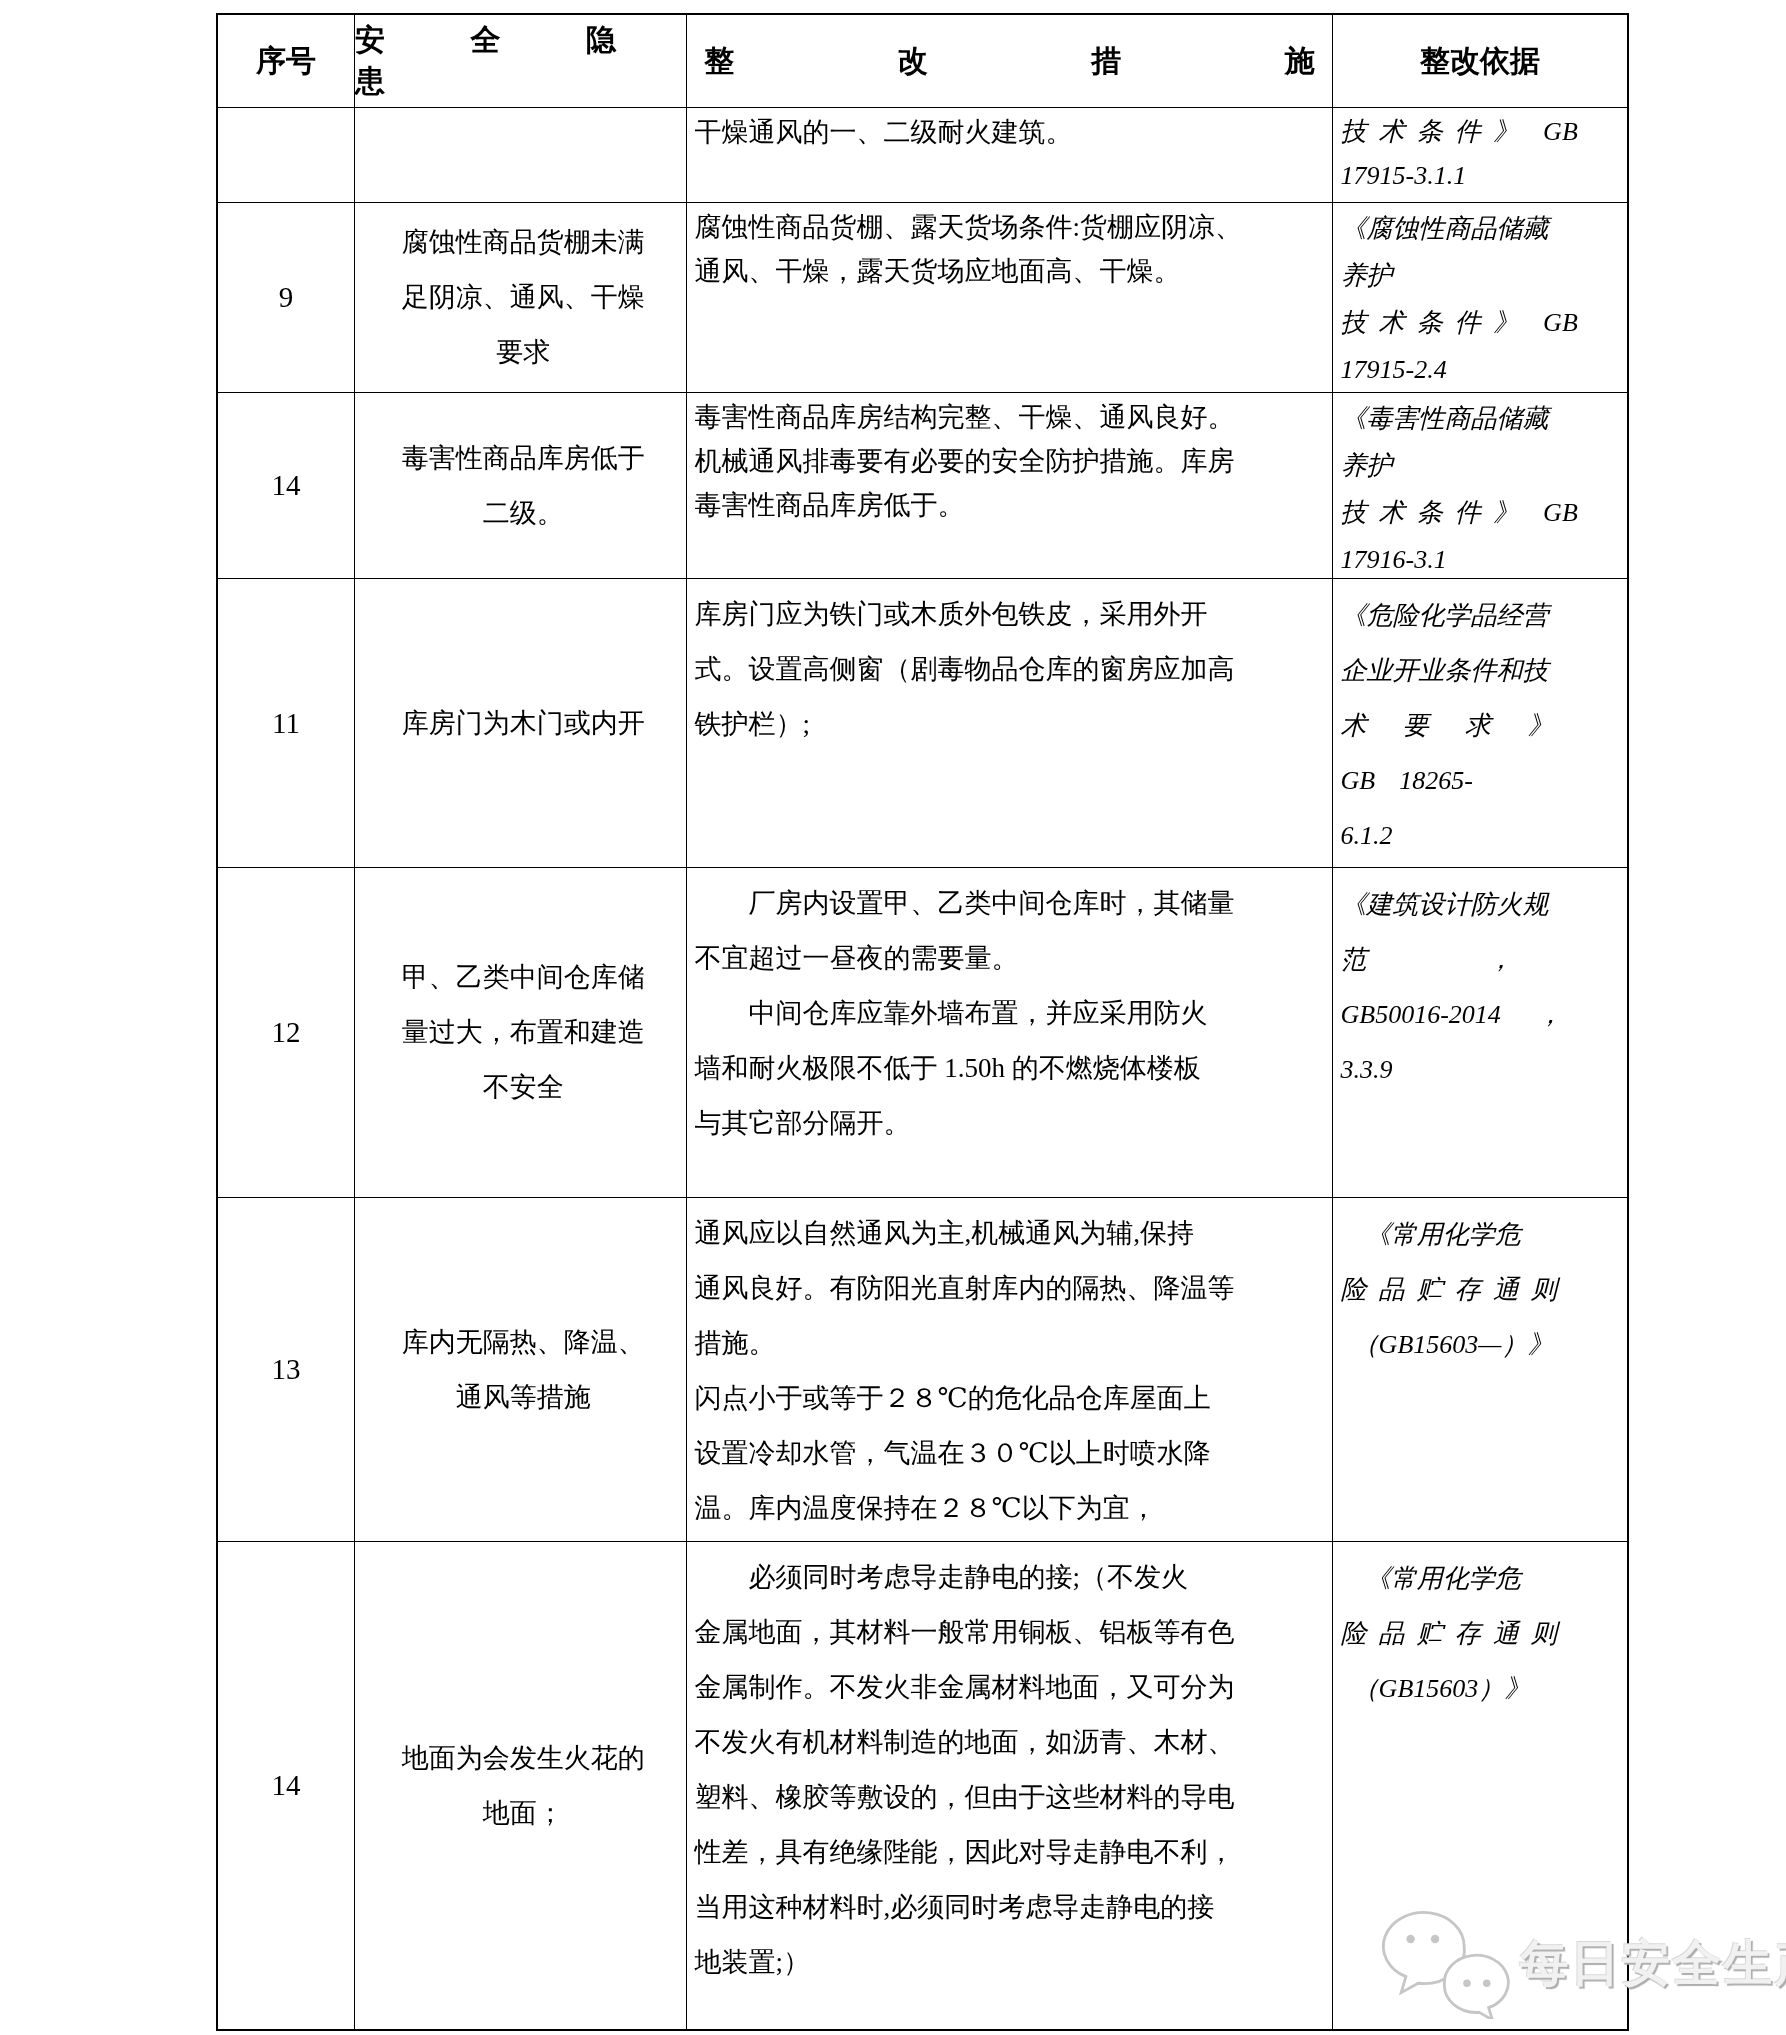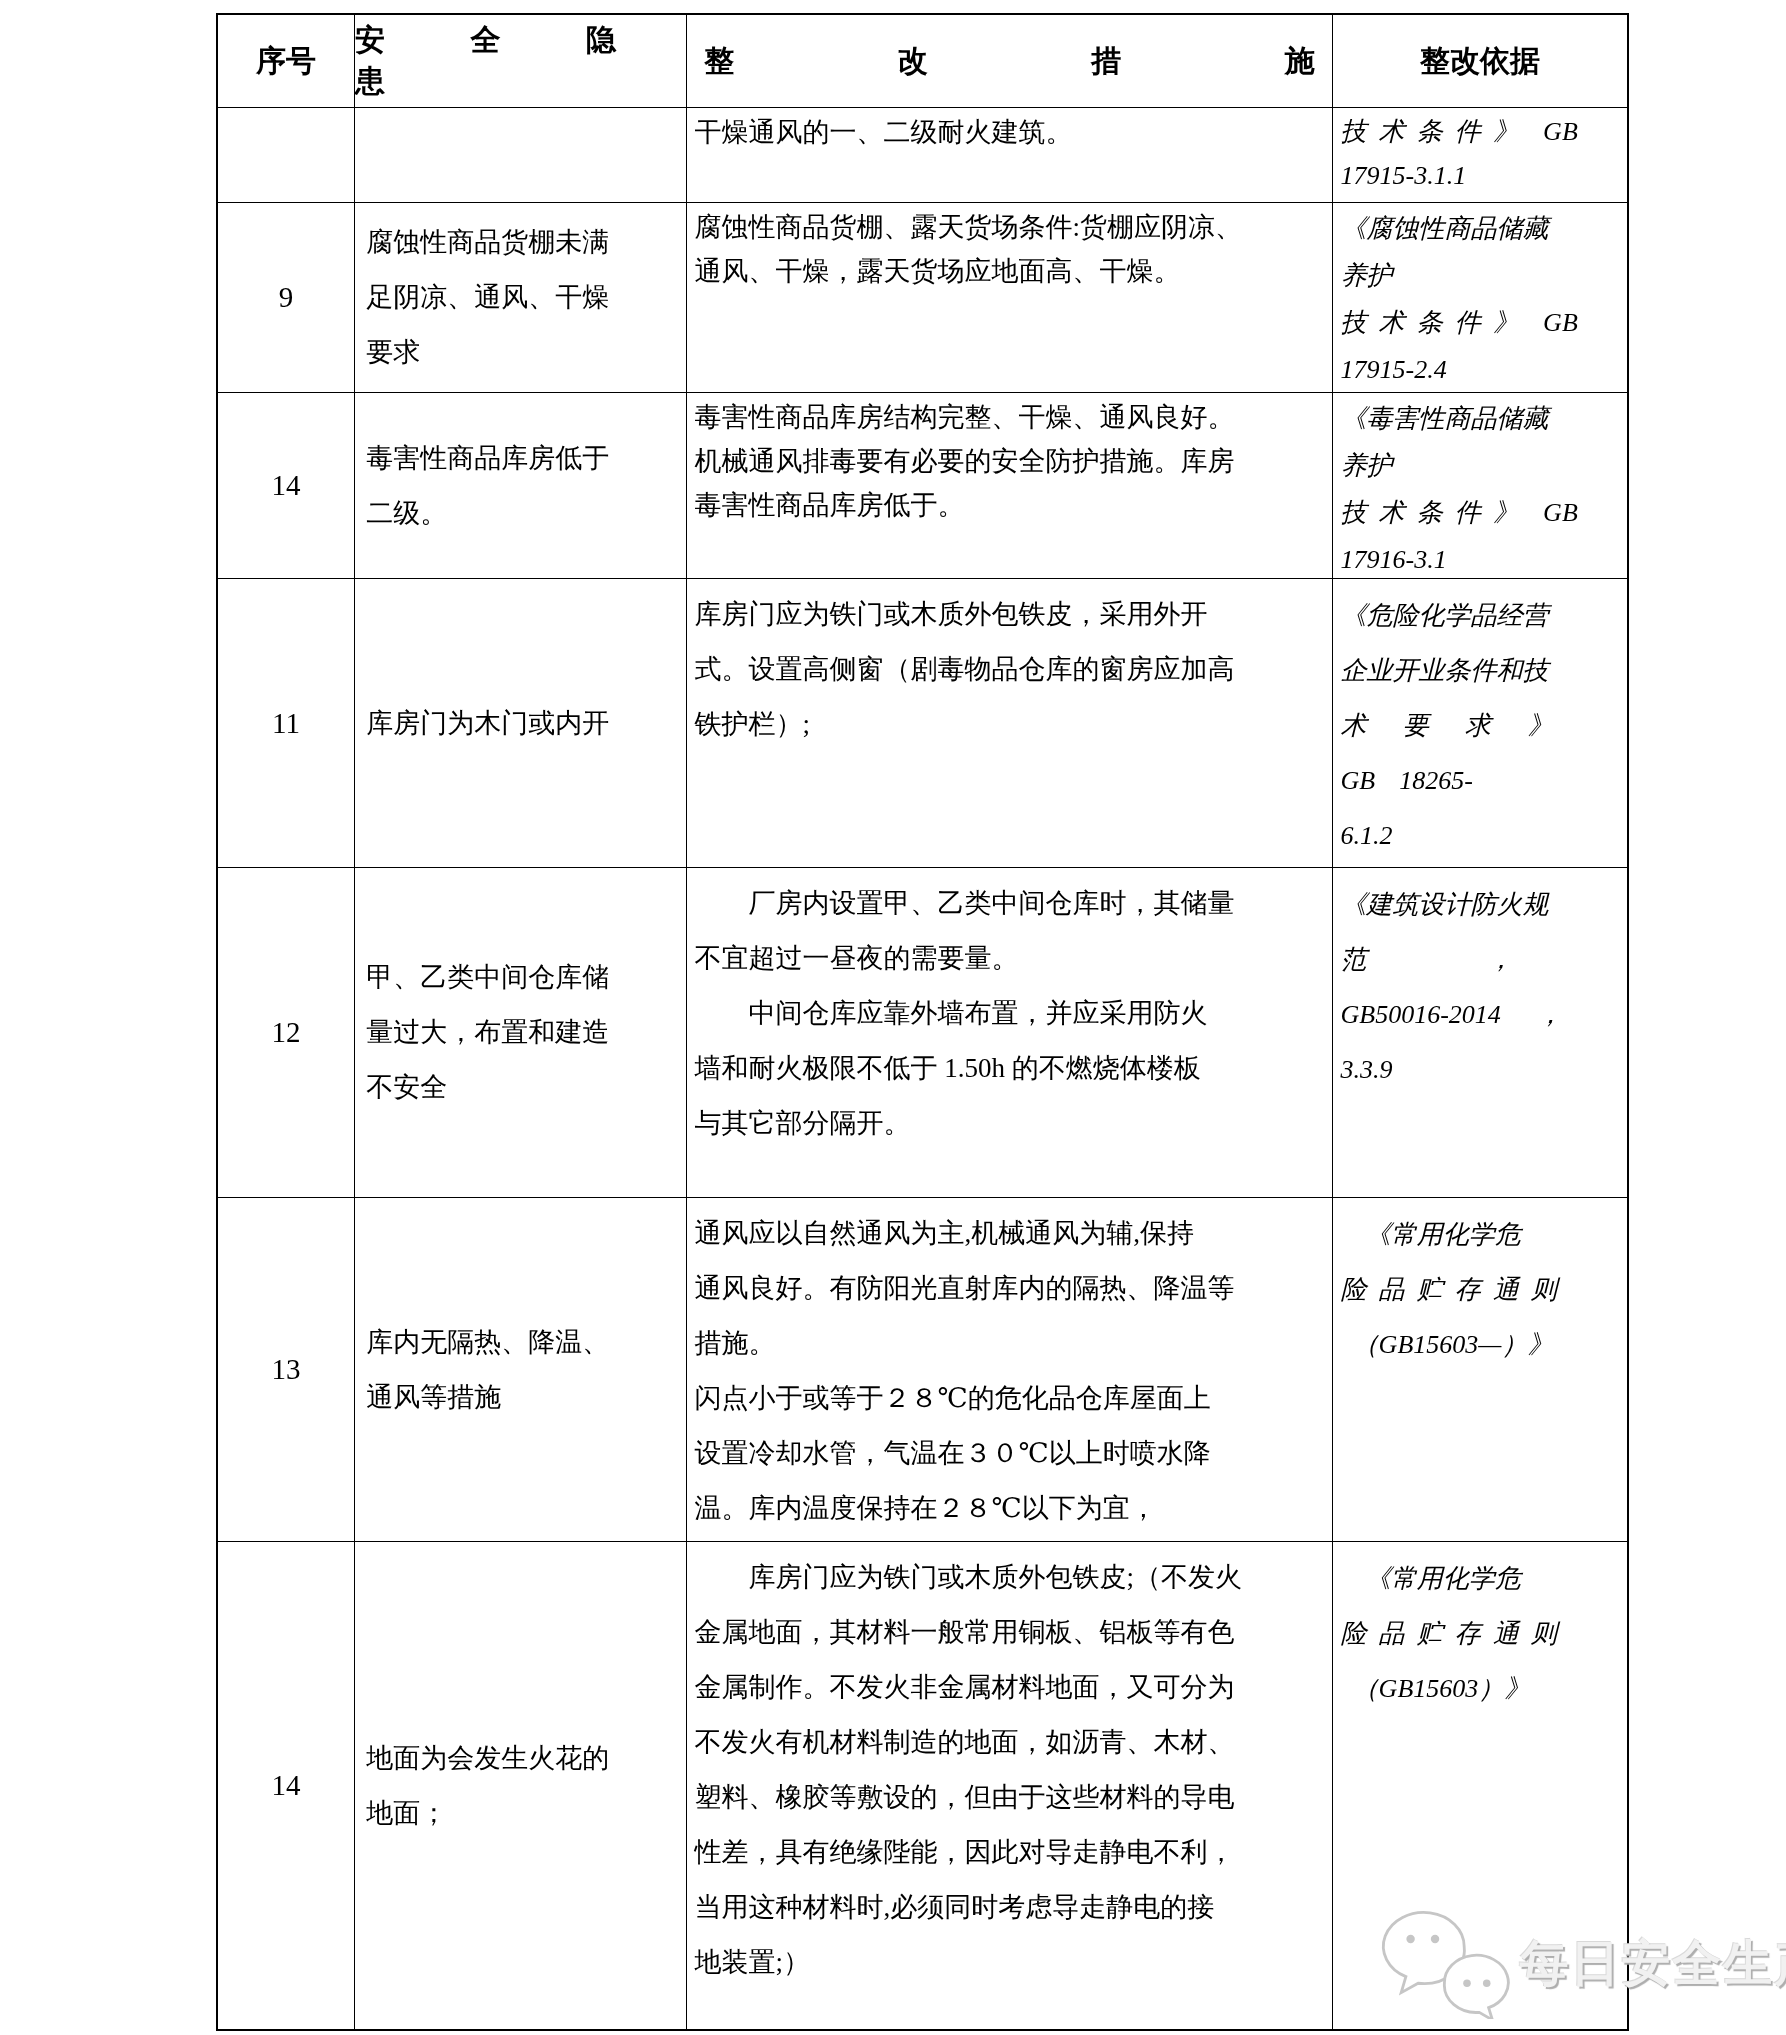--- a/index.html
+++ b/index.html
@@ -28,21 +28,21 @@
 
   
   .hd{display:flex;align-items:center;justify-content:center;
       font-weight:bold;font-size:30px;}
   .hd-haz span{letter-spacing:1.3em;margin-right:-1.3em;}
   .hd-mea span{letter-spacing:2.6em;margin-right:-2.6em;}
 
   
   .num{display:flex;align-items:center;justify-content:center;font-size:29px;}
   .haz{display:flex;flex-direction:column;justify-content:center;
-       padding:0 5.6px 0 11.3px;font-size:27px;}
+       padding:0 5.6px 0 11.3px;font-size:27px;align-items:center;}
   .mea{padding:7.5px 7.5px 0 7.5px;font-size:27px;}
   .bas{padding:9.4px 1.9px 0 7.5px;font-size:26px;word-spacing:5.6px;font-style:italic;}
 
   .line{white-space:pre;line-height:55px;}
   .tight .line{line-height:44px;}
   .lh50 .line{line-height:47px;}
   .pt2{padding-top:1.9px;}
   .pt8{padding-top:7.5px;}
   .pt10{padding-top:9.4px;}
 
@@ -185,21 +185,21 @@
             <div class="line"> （GB15603—）》</div>
           </div>
         </div>
         <div class="row" style="height: 488px;">
           <div class="cell c-num num">14</div>
           <div class="cell c-haz haz">
             <div class="line">地面为会发生火花的</div>
             <div class="line">地面；</div>
           </div>
           <div class="cell c-mea mea pt8">
-            <div class="line">　　库房门应为铁门或木质外包铁皮;（不发火</div>
+            <div class="line">　　必须同时考虑导走静电的接;（不发火</div>
             <div class="line">金属地面，其材料一般常用铜板、铝板等有色</div>
             <div class="line">金属制作。不发火非金属材料地面，又可分为</div>
             <div class="line">不发火有机材料制造的地面，如沥青、木材、</div>
             <div class="line">塑料、橡胶等敷设的，但由于这些材料的导电</div>
             <div class="line">性差，具有绝缘陛能，因此对导走静电不利，</div>
             <div class="line">当用这种材料时,必须同时考虑导走静电的接</div>
             <div class="line">地装置;）</div>
           </div>
           <div class="cell c-bas bas pt10">
             <div class="line">  《常用化学危</div>

